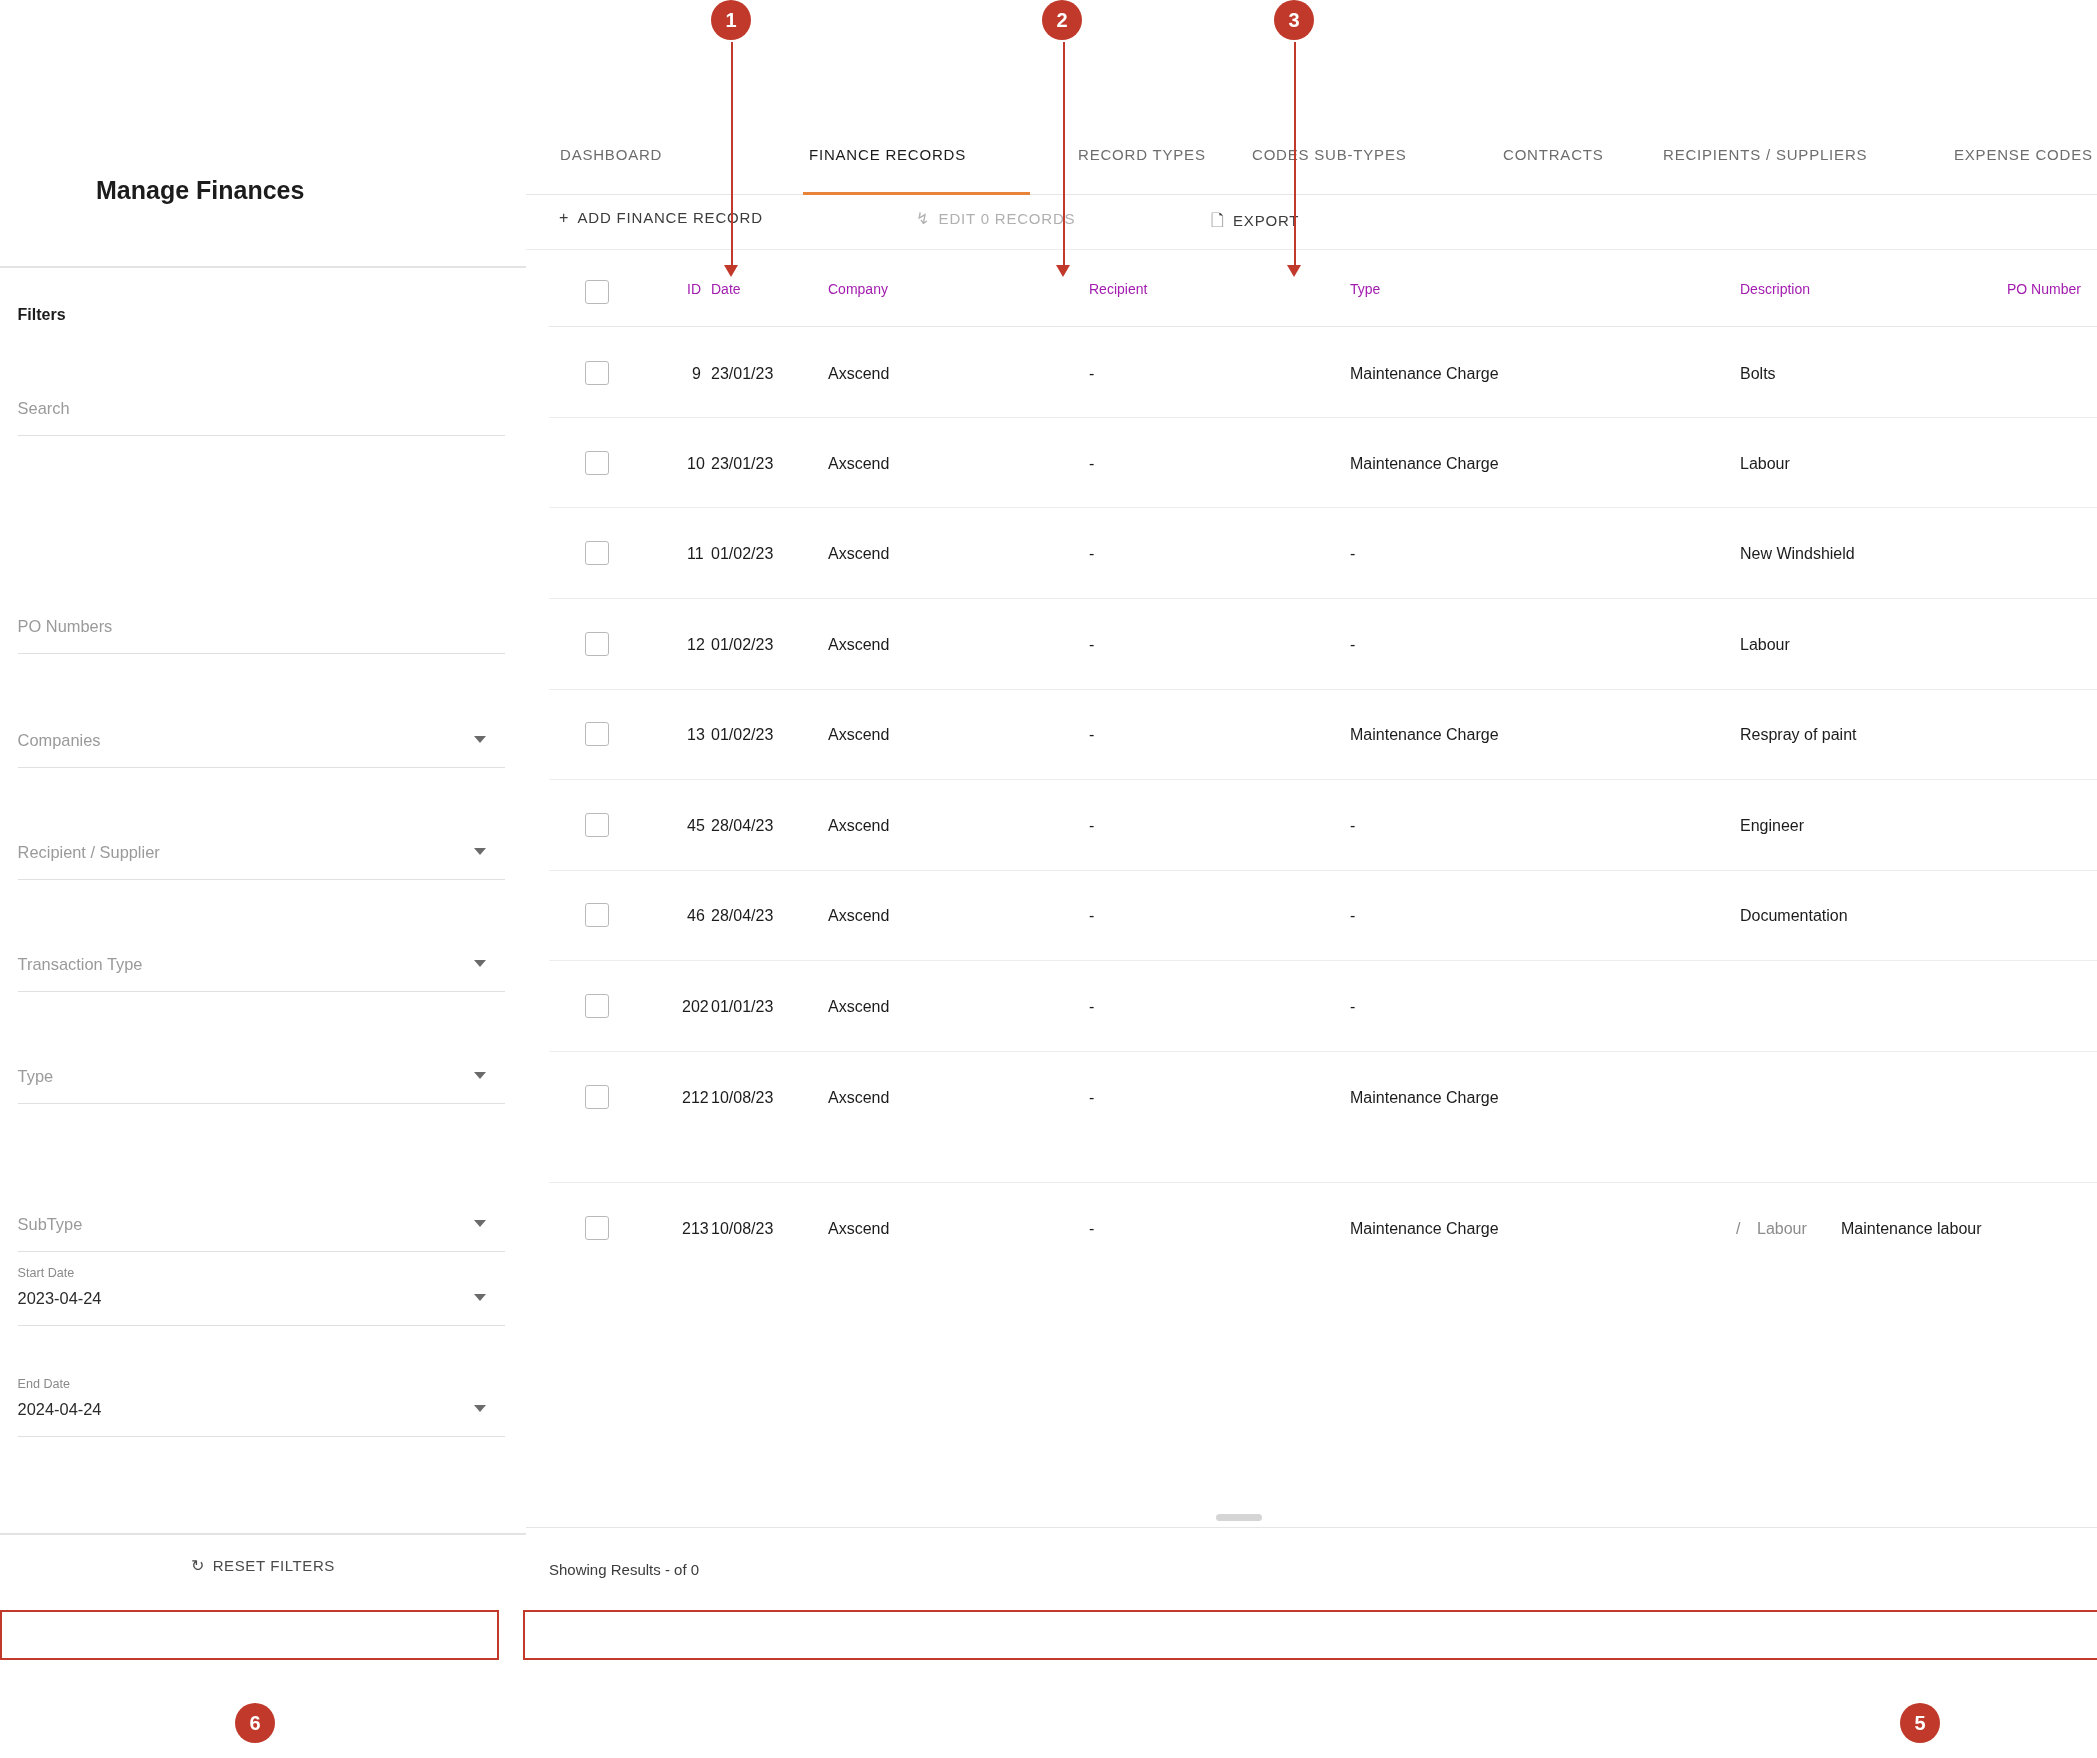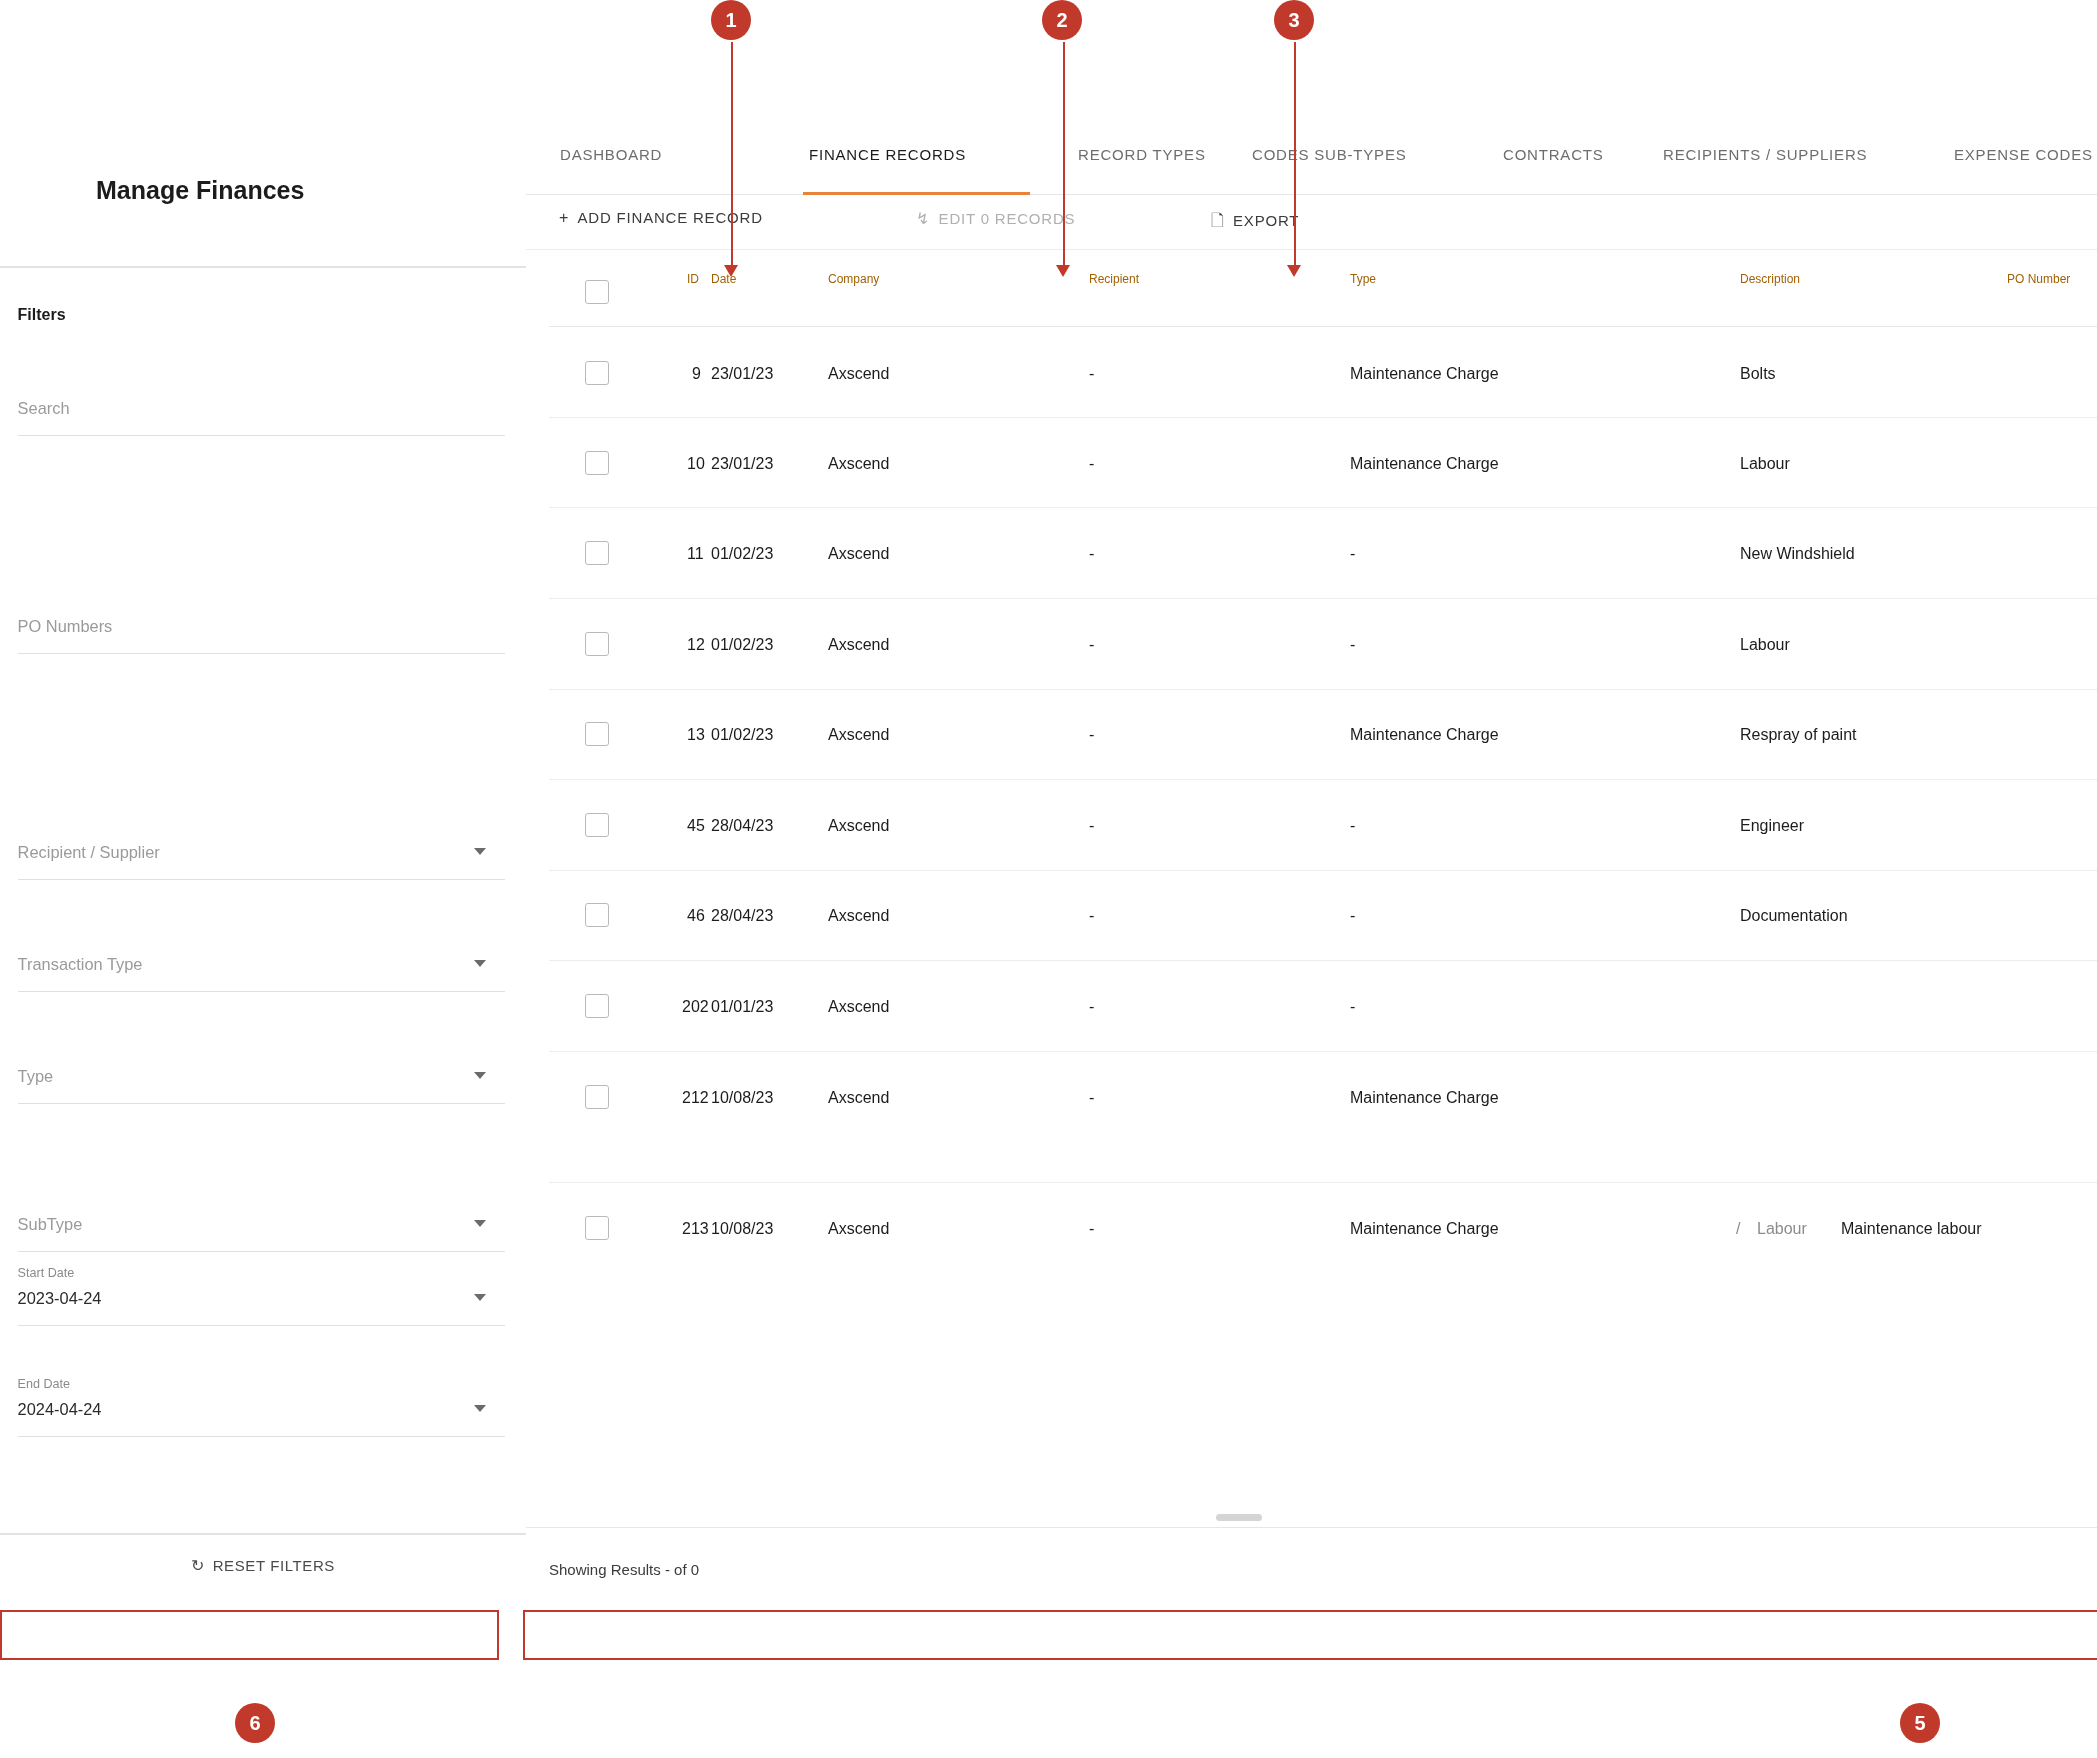--- a/index.html
+++ b/index.html
@@ -169,23 +169,23 @@
 
   
   .thead {
     position: absolute;
     left: 23px; top: 260px;
     width: 2769px; height: 67px;
     border-bottom: 1.3px solid #e6e6e6;
   }
   .th {
     position: absolute;
-    top: 12px;
-    font-size: 12px;
-    color: #a16207;
+    top: 21px;
+    font-size: 14px;
+    color: #a21caf;
     white-space: nowrap;
   }
   .checkbox {
     width: 24px; height: 24px;
     border: 1.7px solid #b9b9b9;
     border-radius: 2.9px;
     background: #fff;
   }
   .row {
     position: absolute;
@@ -229,20 +229,24 @@
   <div class="sidebar">
     <div class="sidebar-title">Manage Finances</div>
     <div class="sidebar-sep" style="top:266px;"></div>
     <div class="filters-label">Filters</div>
 
     <div class="filter-field" style="top:373px;">
       <span>Search</span>
     </div>
     <div class="filter-field" style="top:591px;">
       <span>PO Numbers</span>
+    </div>
+    <div class="filter-field" style="top:705px;">
+      <span>Companies</span>
+      <span class="caret"></span>
     </div>
     <div class="filter-field" style="top:817px;">
       <span>Recipient / Supplier</span>
       <span class="caret"></span>
     </div>
     <div class="filter-field" style="top:929px;">
       <span>Transaction Type</span>
       <span class="caret"></span>
     </div>
     <div class="filter-field" style="top:1041px;">

